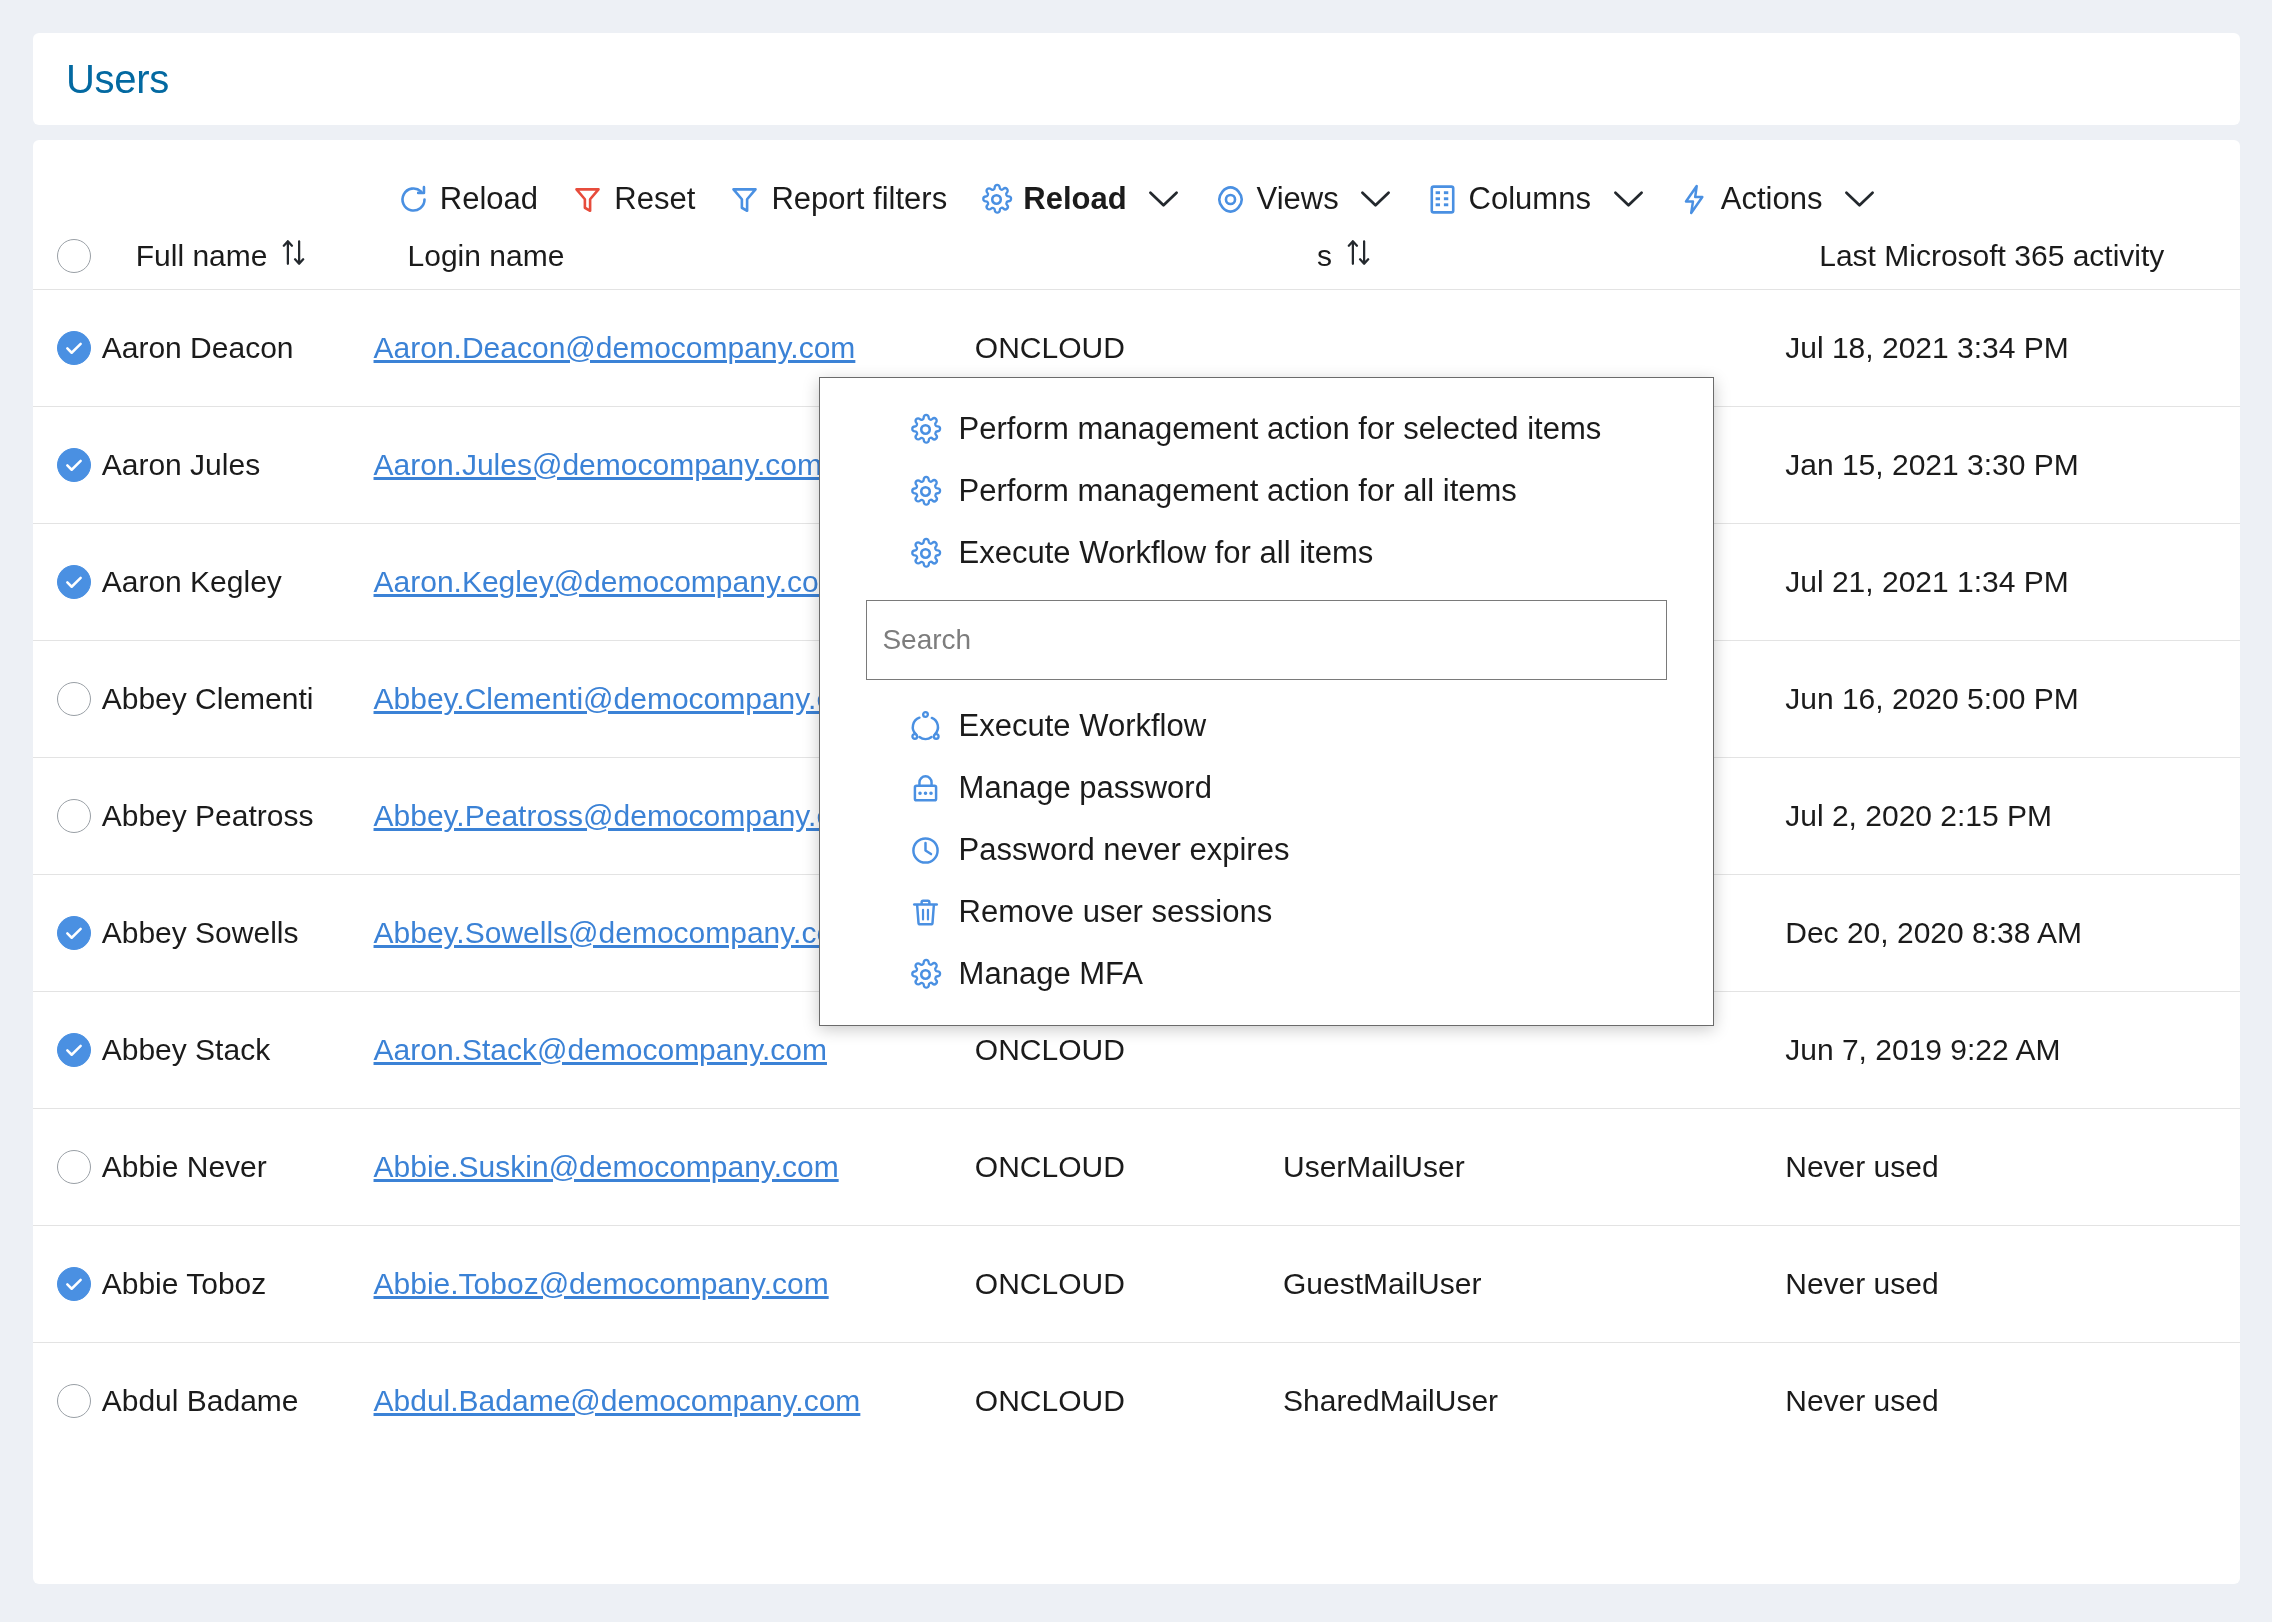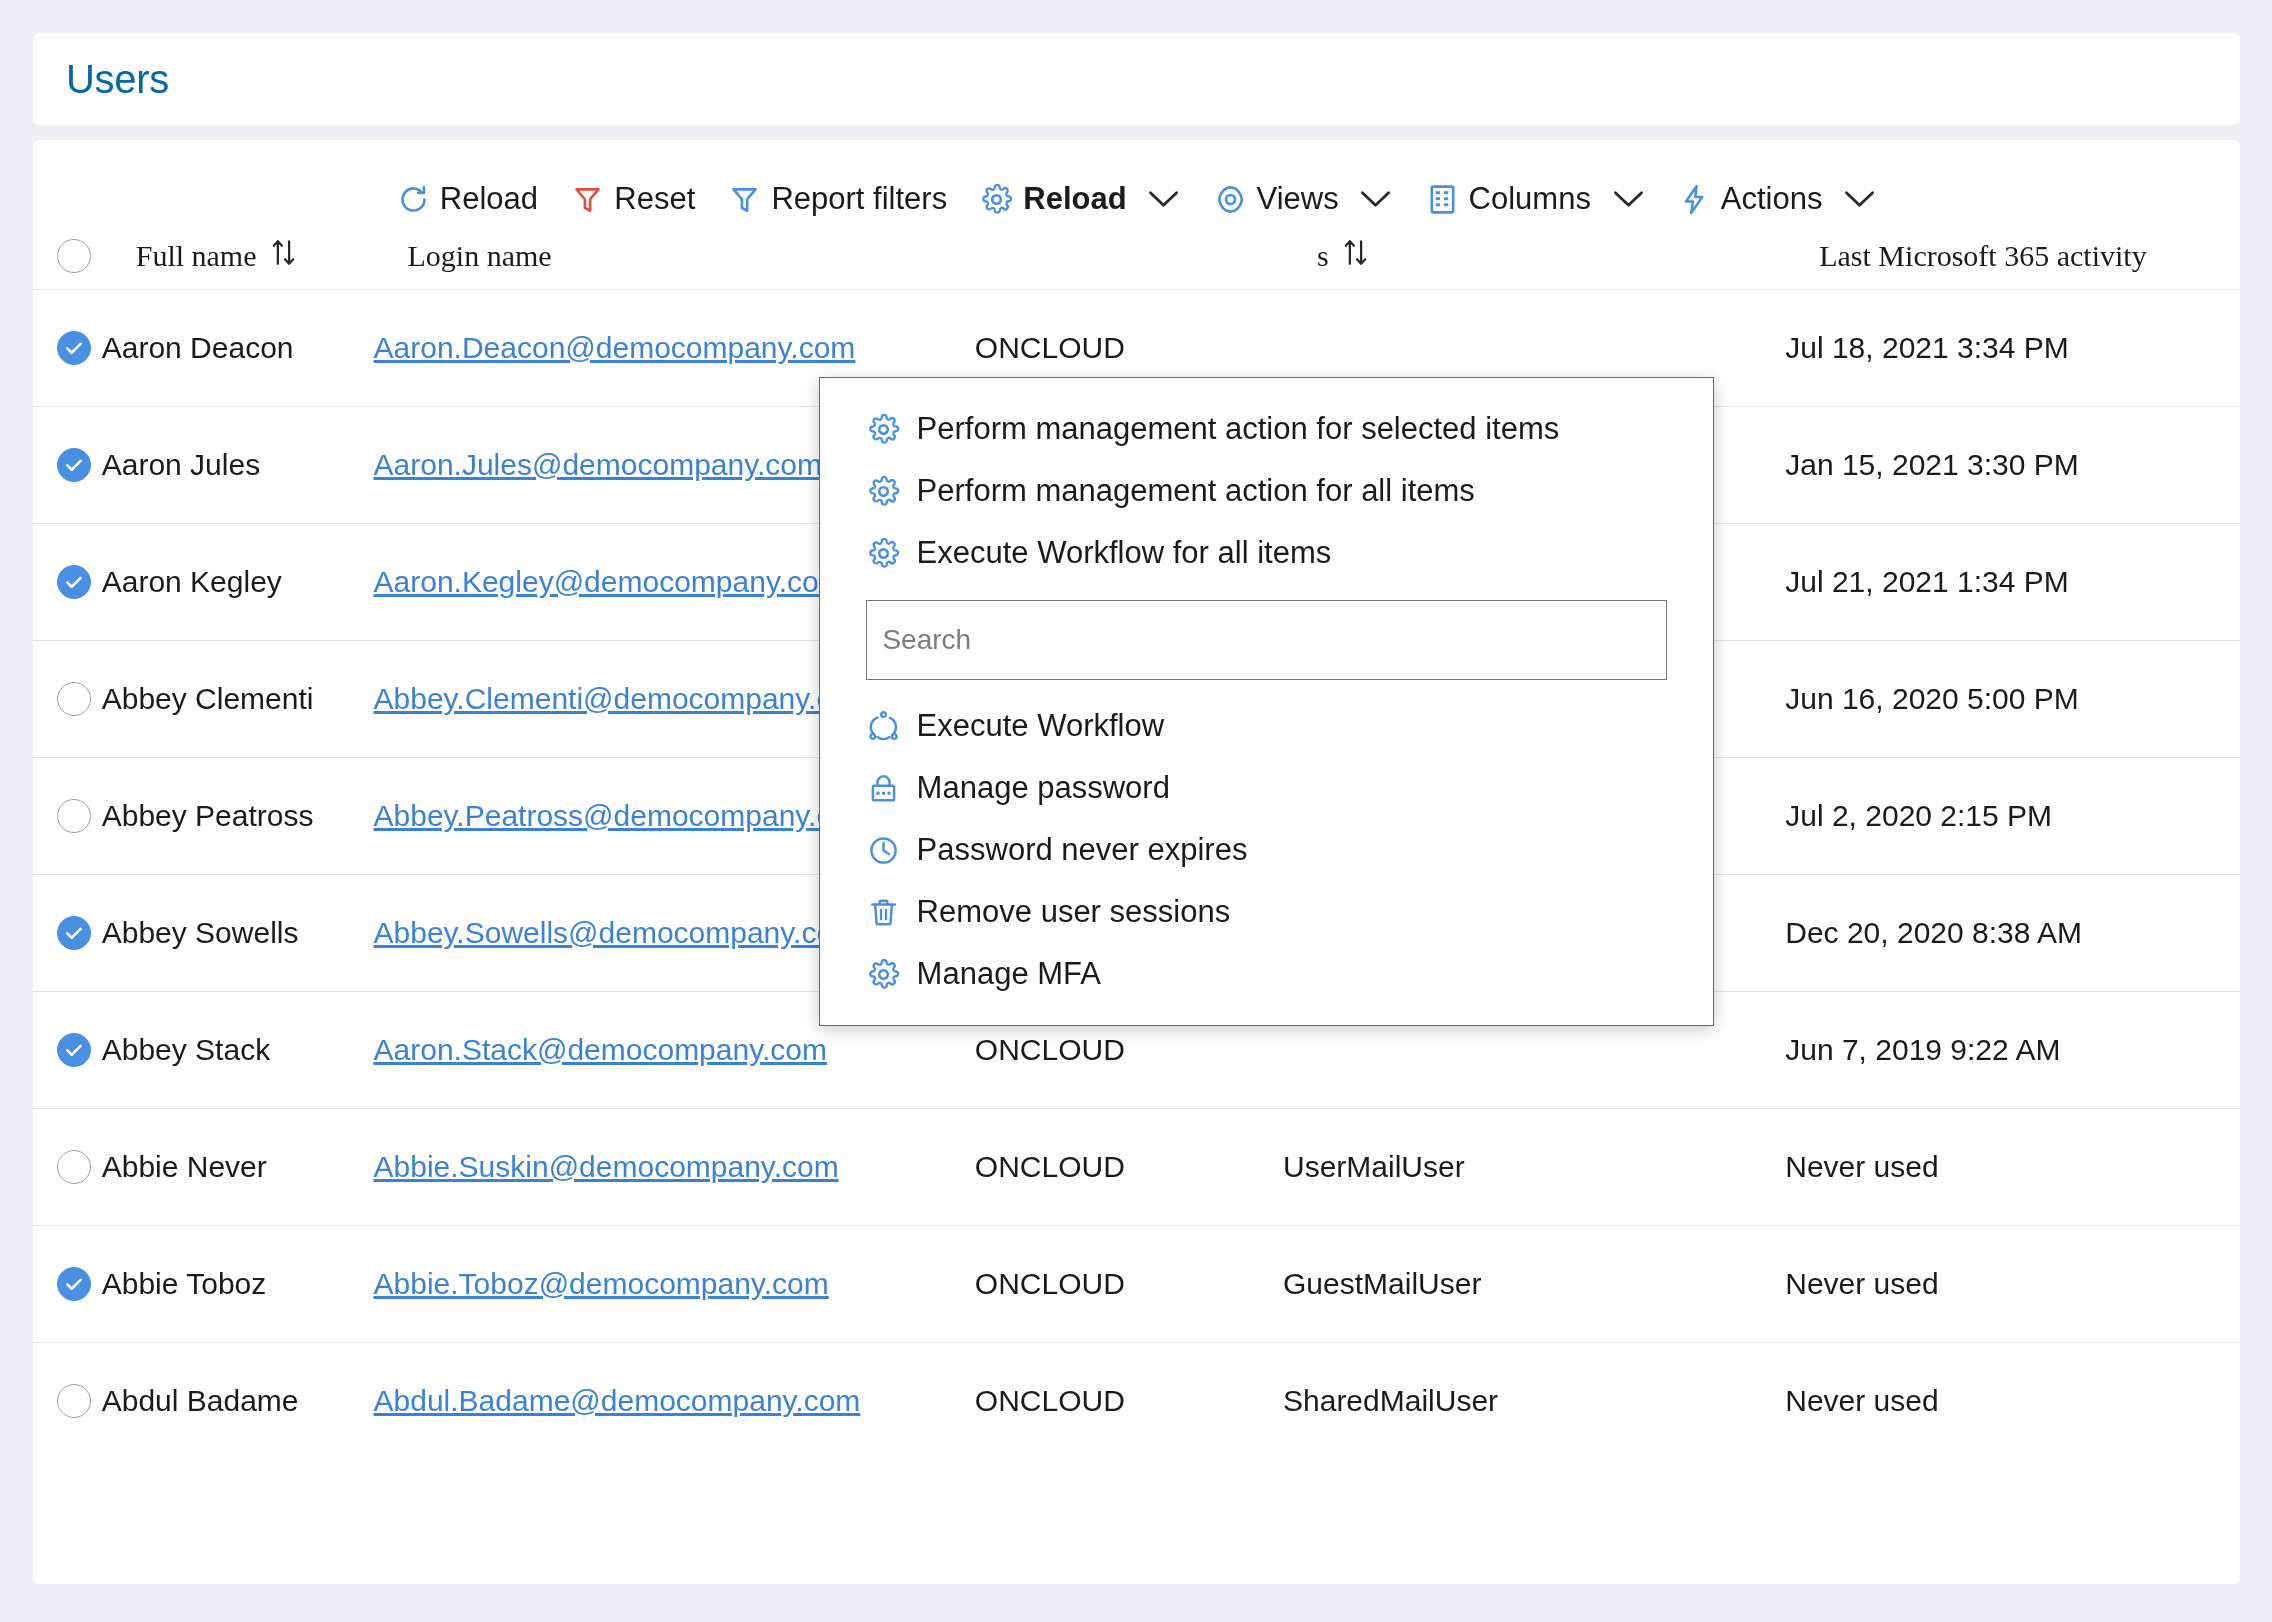--- a/index.html
+++ b/index.html
@@ -84,21 +84,21 @@
   .col-login  { width: 595px; }
   .col-src    { width: 305px; }
   .col-type   { width: 497px; }
   .col-act    { width: 450px; }
 
   thead th { height: 66px; padding-top: 10.7px; }
   thead tr { border-bottom: 1.2px solid #e3e3e3; }
   tbody tr { height: 117px; border-bottom: 1.2px solid #e3e3e3; }
   tbody tr:last-child { border-bottom: none; }
 
-  .th-inner { display: flex; align-items: center; gap: 13px; font-family: Liberation Serif, serif; }
+  .th-inner { display: flex; align-items: center; gap: 13px; }
   .pad-l { padding-left: 34px; }
 
   .cellpad { padding-left: 34px; }
 
   a.login-link {
     color: #3b82d6;
     text-decoration: underline;
     font-size: 30px;
     cursor: pointer;
     white-space: nowrap;
@@ -131,20 +131,21 @@
     padding: 20px 0 20px 0;
     z-index: 40;
   }
   .dd-item {
     display: flex;
     align-items: center;
     gap: 16.6px;
     padding: 13px 0 13px 46px;
     cursor: pointer;
     white-space: nowrap;
+    margin-left: 42px;
   }
   .dd-label { font-size: 31px; color: #1b1b1b; }
   .dd-ico { width: 34px; height: 34px; display: flex; align-items: center; justify-content: center; flex: 0 0 auto; }
   .dd-search-wrap { padding: 15.4px 46px 15.4px 46px; }
   .dd-search {
     width: 100%;
     height: 80px;
     border: 1.8px solid #7a7a7a;
     font-size: 28px;
     padding: 0 15.4px;

